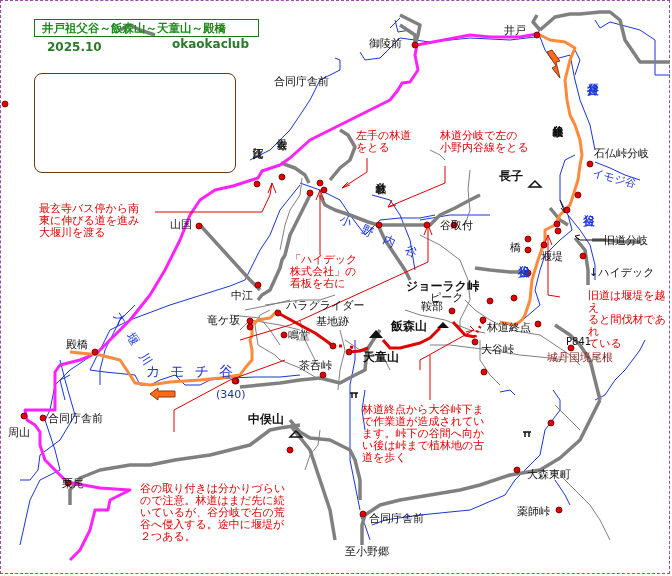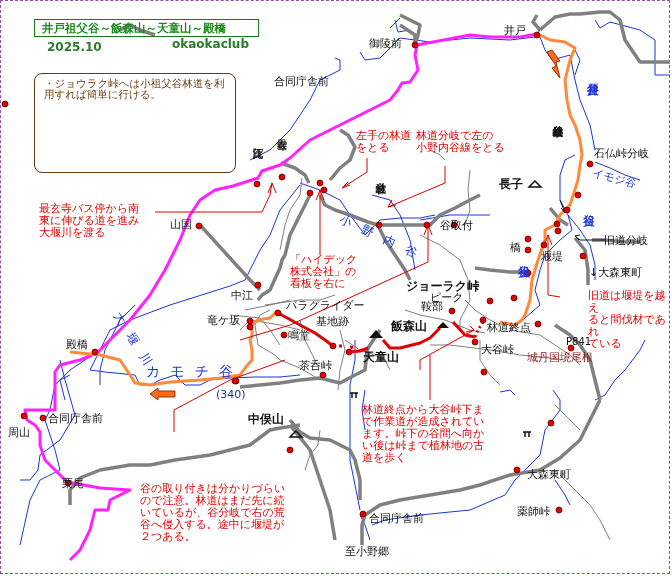--- a/index.html
+++ b/index.html
@@ -2,21 +2,21 @@
 <html><head>
 <meta charset="utf-8">
 <style>
   html, body { margin: 0; padding: 0; background: #ffffff; }
   body { width: 672px; height: 576px; overflow: hidden; position: relative; font-family: "DejaVu Sans", sans-serif; }
   #frame { position: absolute; left: 0; top: 0; width: 670px; height: 574px; border: 1px dashed #9a4aa8; box-sizing: border-box; }
   svg#map { position: absolute; left: 0; top: 0; }
   .lbl { position: absolute; font-size: 11px; color: #111; white-space: nowrap; line-height: 12px; }
   .lbl.v { writing-mode: vertical-rl; line-height: 11px; }
   .blue { color: #1a35d8; }
-  .maroon { color: #8a1a1a; }
+  .maroon { color: #8a1a1a; margin-left: 20px; }
   .bold { font-weight: bold; font-size: 12px; }
   #title-box { position: absolute; left: 34px; top: 19px; width: 225px; height: 18px; border: 1px solid #1a7a1a; box-sizing: border-box; color: #1a8a1a; font-weight: bold; font-size: 11.5px; line-height: 16px; padding-left: 7px; }
   #date { position: absolute; left: 47px; top: 40px; color: #2a7a2a; font-weight: bold; font-size: 12px; }
   #club { position: absolute; left: 172px; top: 37px; color: #2a7a2a; font-weight: bold; font-size: 12px; text-align: center; }
   #notes { position: absolute; left: 34px; top: 73px; width: 202px; height: 100px; border: 1px solid #6a3a10; border-radius: 8px; box-sizing: border-box; color: #6a3a10; font-size: 10.5px; line-height: 11px; padding: 4px 4px 0 9px; }
   #notes p { margin: 0 0 3px 0; }
   .note { position: absolute; color: #e00000; font-size: 11px; line-height: 12px; white-space: nowrap; }
 </style>
 </head>
 <body>
@@ -206,21 +206,20 @@
       <circle cx="559" cy="510" r="3"></circle>
     <circle cx="235" cy="381" r="3"></circle>
   </g>
 </svg>
 
 <div id="title-box">井戸祖父谷～飯森山～天童山～殿橋</div>
 <div id="date">2025.10</div>
 <div id="club">okaokaclub</div>
 
 <div id="notes">
-  <p>・ジョウラク峠へは小祖父谷林道を利用すれば簡単に行ける。</p>
 </div>
 
 <div class="lbl" style="left:369px;top:38px">御陵前</div>
 <div class="lbl" style="left:504px;top:25px">井戸</div>
 <div class="lbl" style="left:274px;top:76px">合同庁舎前</div>
 <div class="lbl v" style="left:252px;top:139px">比賀江</div>
 <div class="lbl v" style="left:276px;top:130px">最玄寺</div>
 <div class="lbl" style="left:170px;top:219px">山国</div>
 <div class="lbl" style="left:231px;top:290px">中江</div>
 <div class="lbl" style="left:207px;top:315px">竜ケ坂</div>
@@ -233,48 +232,48 @@
 <div class="lbl bold" style="left:248px;top:413px">中俣山</div>
 <div class="lbl bold" style="left:363px;top:351px">天童山</div>
 <div class="lbl bold" style="left:391px;top:320px">飯森山</div>
 <div class="lbl" style="left:421px;top:301px">鞍部</div>
 <div class="lbl" style="left:430px;top:292px">ピーク</div>
 <div class="lbl bold" style="left:406px;top:280px">ジョーラク峠</div>
 <div class="lbl" style="left:487px;top:322px">林道終点</div>
 <div class="lbl" style="left:481px;top:344px">大谷峠</div>
 <div class="lbl" style="left:566px;top:336px;font-size:10px">P841</div>
 <div class="lbl maroon" style="left:527px;top:352px">城丹国境尾根</div>
-<div class="lbl bold" style="left:499px;top:178px">長子</div>
+<div class="lbl bold" style="left:499px;top:170px">長子</div>
 <div class="lbl" style="left:440px;top:220px">谷取付</div>
 <div class="lbl v" style="left:375px;top:174px">林道分岐</div>
 <div class="lbl" style="left:510px;top:242px">橋</div>
 <div class="lbl" style="left:541px;top:251px">堰堤</div>
 <div class="lbl" style="left:604px;top:235px">旧道分岐</div>
-<div class="lbl" style="left:589px;top:267px">↓大森東町</div>
+<div class="lbl" style="left:589px;top:267px">↓ハイデック</div>
 <div class="lbl" style="left:594px;top:148px">石仏峠分岐</div>
 <div class="lbl v" style="left:552px;top:117px">小祖父谷線分岐</div>
 <div class="lbl" style="left:286px;top:300px">パラグライダー</div>
 <div class="lbl" style="left:316px;top:316px">基地跡</div>
 <div class="lbl" style="left:216px;top:389px;color:#1a35a8">(340)</div>
 <div class="lbl" style="left:527px;top:469px">大森東町</div>
 <div class="lbl" style="left:369px;top:513px">合同庁舎前</div>
 <div class="lbl" style="left:517px;top:506px">薬師峠</div>
 <div class="lbl" style="left:345px;top:546px">至小野郷</div>
 
 <div class="lbl v blue" style="left:585px;top:74px;font-size:12px;line-height:15px">井戸祖父谷</div>
 <div class="lbl blue" style="left:592px;top:173px;transform:rotate(15deg)">イモジ谷</div>
 <div class="lbl v blue" style="left:583px;top:205px;font-size:12px">祖父谷</div>
 <div class="lbl v blue" style="left:516px;top:256px;font-size:12px;line-height:15px">小祖父谷</div>
 <div class="lbl blue" style="left:343px;top:213px;font-size:12px;letter-spacing:12px;transform:rotate(25deg);transform-origin:left top">小野内谷</div>
 <div class="lbl blue" style="left:122px;top:310px;font-size:12px;letter-spacing:12px;transform:rotate(58deg);transform-origin:left top">大堰川</div>
 <div class="lbl blue" style="left:146px;top:365px;font-size:14px;letter-spacing:10px">カモチ谷</div>
 
 <div class="note" style="left:356px;top:130px;white-space:pre-line">左手の林道
 をとる</div>
-<div class="note" style="left:416px;top:130px;white-space:pre-line">林道分岐で左の
+<div class="note" style="left:440px;top:130px;white-space:pre-line">林道分岐で左の
 小野内谷線をとる</div>
 <div class="note" style="left:39px;top:203px;white-space:pre-line">最玄寺バス停から南
 東に伸びる道を進み
 大堰川を渡る</div>
 <div class="note" style="left:290px;top:254px;white-space:pre-line">「ハイデック
 株式会社」の
 看板を右に</div>
 <div class="note" style="left:588px;top:290px;white-space:pre-line">旧道は堰堤を越え
 ると間伐材であれ
 ている</div>

